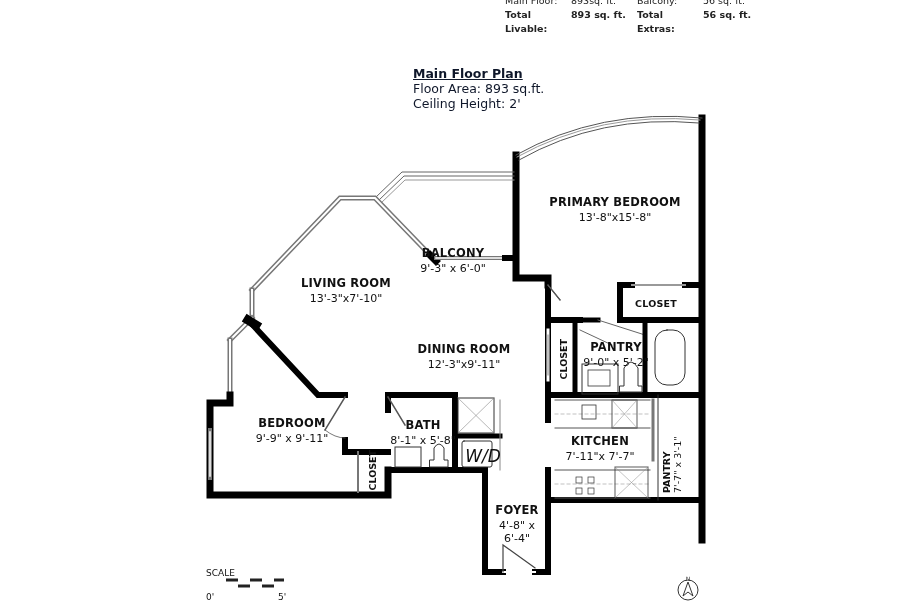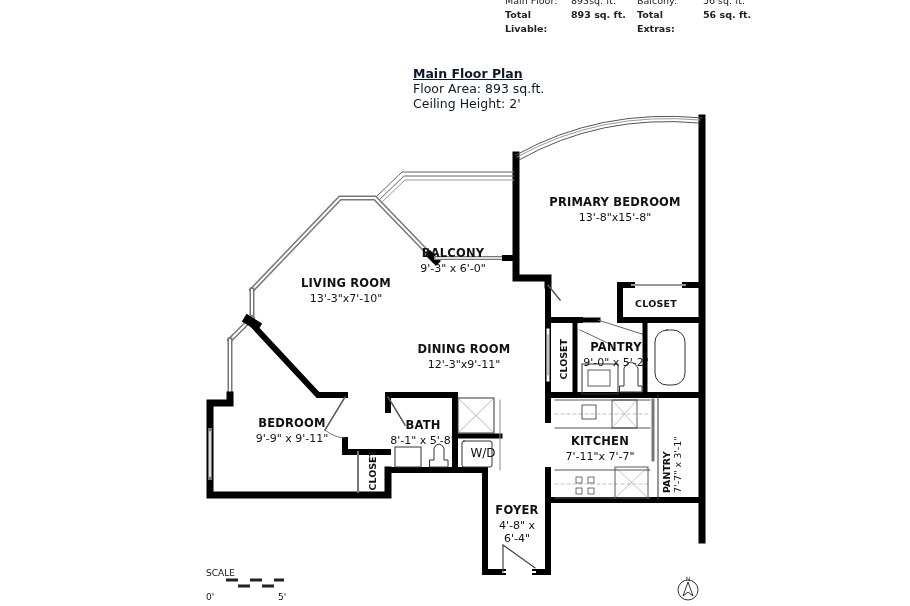--- a/index.html
+++ b/index.html
@@ -189,21 +189,21 @@
 </div>
 <div class="lbl" style="left:252px; top:416px; width:80px;">
   <div class="n">BEDROOM</div>
   <div class="d">9'-9" x 9'-11"</div>
 </div>
 <div class="vlbl" style="left:350px; top:463px; width:44px;">CLOSET</div>
 <div class="lbl" style="left:388px; top:418px; width:70px;">
   <div class="n">BATH</div>
   <div class="d">8'-1" x 5'-8"</div>
 </div>
-<div class="lbl" style="left:462px; top:446px; width:42px; font-size:12px;">W/D</div>
+<div class="lbl" style="left:462px; top:446px; width:42px; font-size:17px;font-style:italic;">W/D</div>
 <div class="lbl" style="left:494px; top:503px; width:46px;">
   <div class="n">FOYER</div>
   <div class="d">4'-8" x</div>
   <div class="d" style="margin-top:0;">6'-4"</div>
 </div>
 
 <div class="scale">
   <div>SCALE</div>
   <svg width="80" height="12">
     <path d="M20 2 L32 2 M32 8 L44 8 M44 2 L56 2 M56 8 L68 8 M68 2 L78 2" stroke="#222" stroke-width="3"></path>

